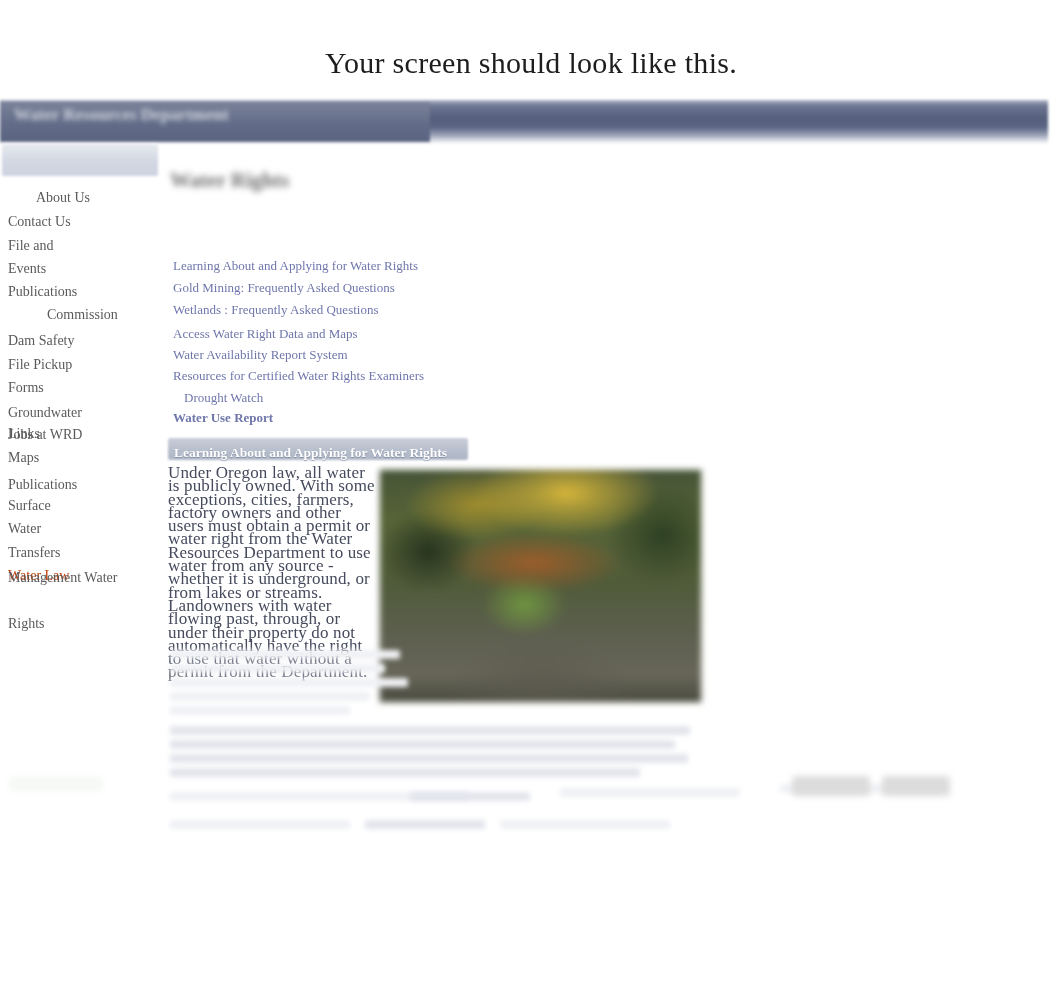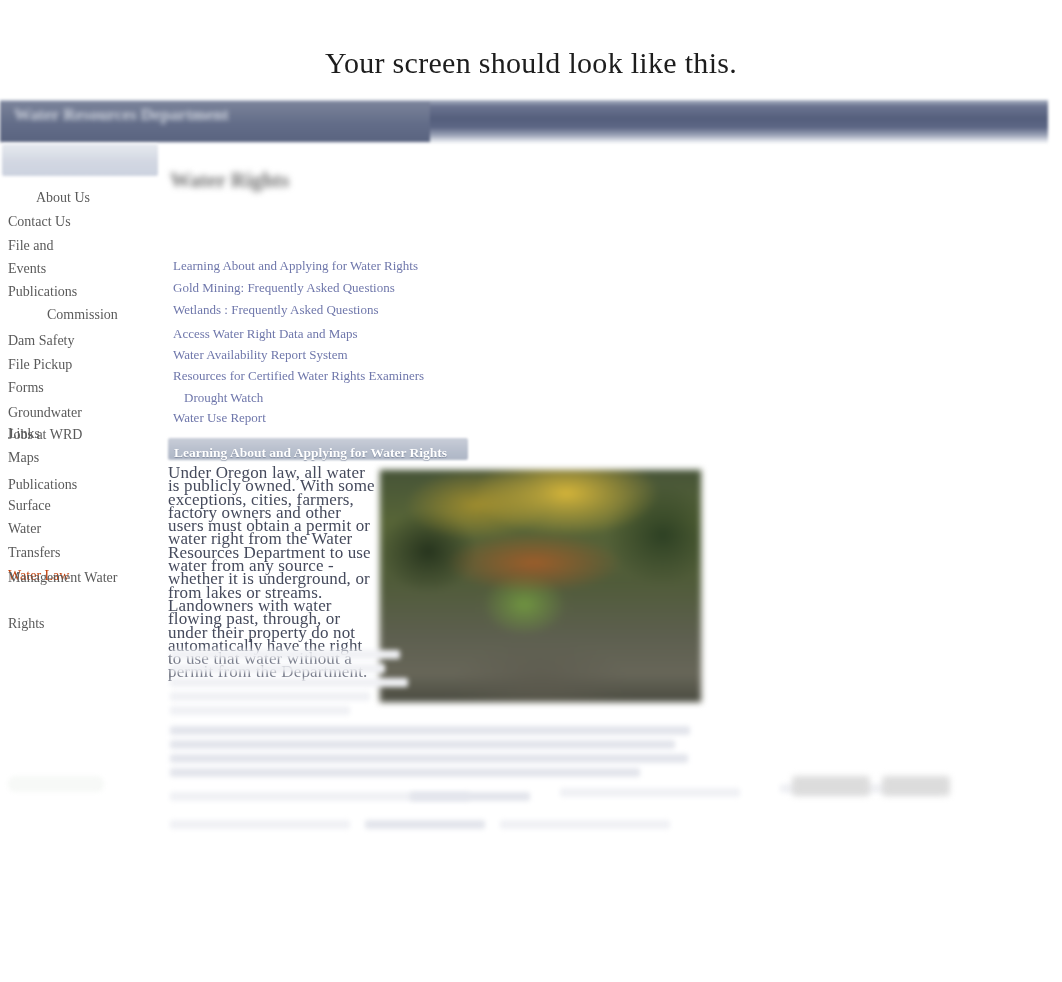--- a/index.html
+++ b/index.html
@@ -264,21 +264,21 @@
     <div id="body-para">Under Oregon law, all water is publicly owned. With some exceptions, cities, farmers, factory owners and other users must obtain a permit or water right from the Water Resources Department to use water from any source - whether it is underground, or from lakes or streams. Landowners with water flowing past, through, or under their property do not automatically have the right to use that water without a permit from the Department.</div>
 
     <div id="photo"></div>
   <div class="toc-link" style="top: 114px;">Learning About and Applying for Water Rights</div>
       <div class="toc-link" style="top: 136px;">Gold Mining: Frequently Asked Questions</div>
       <div class="toc-link" style="top: 158px;">Wetlands : Frequently Asked Questions</div>
       <div class="toc-link" style="top: 182px;">Access Water Right Data and Maps</div>
       <div class="toc-link" style="top: 203px;">Water Availability Report System</div>
       <div class="toc-link" style="top: 224px;">Resources for Certified Water Rights Examiners</div>
       <div class="toc-link" style="top: 246px; margin-left: 11px;">Drought Watch</div>
-      <div class="toc-link" style="top: 266px;">Water Use Report</div>
+      <div class="toc-link" style="top: 266px; font-weight: bold;">Water Use Report</div>
       <div class="ghost-line" style="left: 10px; top: 506px; width: 230px; height: 9px;"></div>
       <div class="ghost-line" style="left: 10px; top: 520px; width: 215px; height: 9px;"></div>
       <div class="ghost-line" style="left: 10px; top: 534px; width: 238px; height: 9px;"></div>
       <div class="ghost-line" style="left: 10px; top: 548px; width: 200px; height: 9px;"></div>
       <div class="ghost-line" style="left: 10px; top: 562px; width: 180px; height: 9px;"></div>
       <div class="ghost-line dark" style="left: 10px; top: 582px; width: 520px; height: 9px;"></div>
       <div class="ghost-line dark" style="left: 10px; top: 596px; width: 505px; height: 9px;"></div>
       <div class="ghost-line dark" style="left: 10px; top: 610px; width: 518px; height: 9px;"></div>
       <div class="ghost-line dark" style="left: 10px; top: 624px; width: 470px; height: 9px;"></div>
       <div class="ghost-line" style="left: 10px; top: 648px; width: 300px; height: 9px;"></div>

